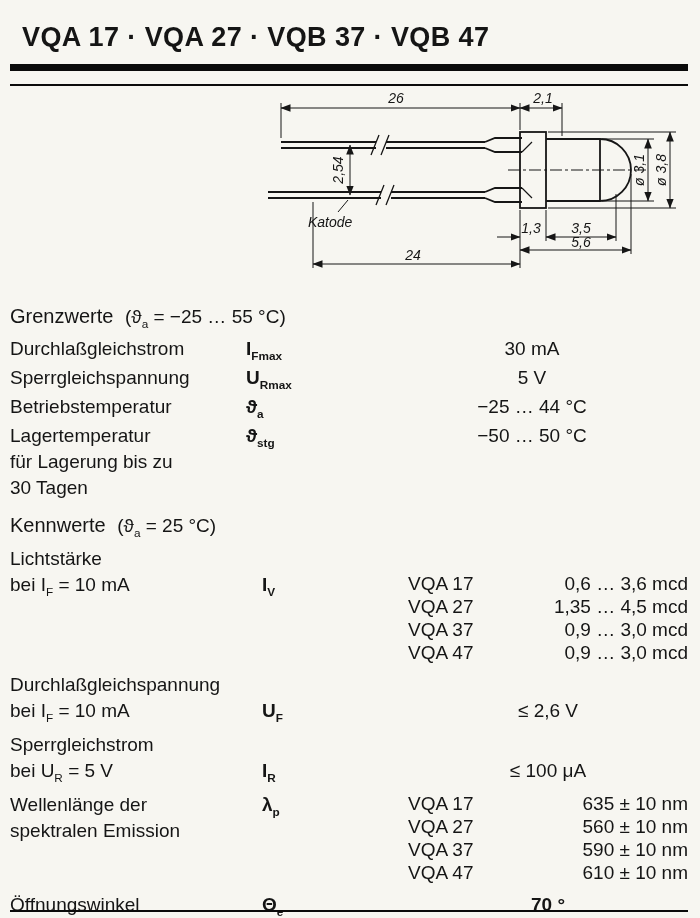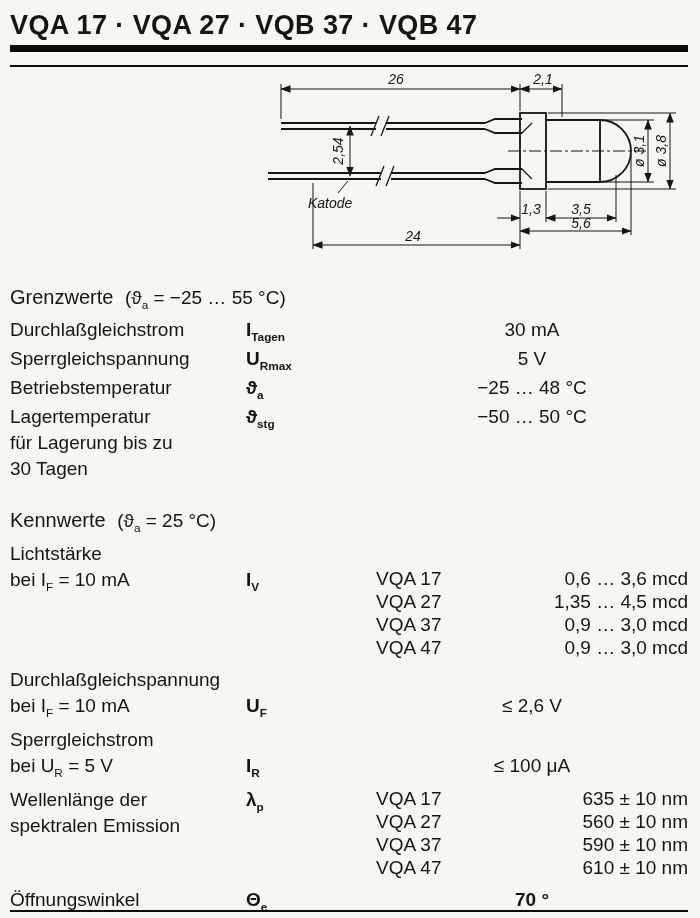--- a/index.html
+++ b/index.html
@@ -4,32 +4,32 @@
 <style>
   html,body{margin:0;padding:0;}
   body{
     width:700px;height:918px;
     background:#f7f6f1;
     font-family:"Liberation Sans",sans-serif;
     color:#151515;
     -webkit-font-smoothing:antialiased;
   }
   .page{position:relative;width:700px;height:918px;padding:10px 12px 0 10px;box-sizing:border-box;overflow:hidden;}
-  .title{font-size:27px;font-weight:bold;letter-spacing:.4px;margin:0;line-height:30px;}
+  .title{font-size:27px;font-weight:bold;letter-spacing:.4px;margin:12px;line-height:30px;}
   .rule-thick{height:7px;background:#0b0b0b;margin-top:5px;}
   .rule-thin{height:2px;background:#0b0b0b;margin-top:13px;}
   .drawing{position:relative;height:206px;margin-top:4px;}
   .drawing svg{position:absolute;right:-2px;top:0;}
   .sec-head{font-size:20px;margin:8px 0 0 0;font-weight:normal;line-height:25px;}
   .head-bold{font-weight:normal;}
   .cond{font-size:19px;margin-left:6px;text-align:center;}
   .section{font-size:19px;}
   .rows{margin-top:7px;}
   .row{display:grid;grid-template-columns:236px 130px 1fr;margin-top:3px;line-height:26px;align-items:start;}
-  .krow{margin-top:8px;}
+  .krow{margin-top:8px;gap:16px;}
   .sym{font-weight:bold;}
   sub{font-size:0.62em;line-height:0;}
   .val{text-align:center;white-space:nowrap;}
   .val-strong{font-weight:bold;}
   .variant{display:flex;justify-content:space-between;line-height:23px;}
   .pad1{padding-top:26px;}
   .bottom-rule{position:absolute;left:10px;right:12px;bottom:6px;height:2px;background:#0b0b0b;}
 </style>
 </head>
 <body>
@@ -109,50 +109,50 @@
 
   <section class="section">
     <h2 class="sec-head">
       <span class="head-bold">Grenzwerte</span>
       <span class="cond"><span>(</span><span>ϑ</span><sub>a</sub> <span>= −25 … 55 °C)</span></span>
     </h2>
 
     <div class="rows">
       <div class="row">
         <div class="lbl">Durchlaßgleichstrom</div>
-        <div class="sym"><span>I</span><sub>Tagen</sub></div>
+        <div class="sym"><span>I</span><sub>Fmax</sub></div>
         <div class="val">30 mA</div>
       </div>
 
       <div class="row">
         <div class="lbl">Sperrgleichspannung</div>
         <div class="sym"><span>U</span><sub>Rmax</sub></div>
         <div class="val">5 V</div>
       </div>
 
       <div class="row">
         <div class="lbl">Betriebstemperatur</div>
         <div class="sym"><span>ϑ</span><sub>a</sub></div>
-        <div class="val">−25 … 48 °C</div>
+        <div class="val">−25 … 44 °C</div>
       </div>
 
       <div class="row">
         <div class="lbl">
           <div>Lagertemperatur</div>
           <div>für Lagerung bis zu</div>
           <div>30 Tagen</div>
         </div>
         <div class="sym"><span>ϑ</span><sub>stg</sub></div>
         <div class="val">−50 … 50 °C</div>
       </div>
     </div>
   </section>
 
   <section class="section">
-    <h2 class="sec-head" style="margin-top:26px">
+    <h2 class="sec-head" style="margin-top:12px">
       <span class="head-bold">Kennwerte</span>
       <span class="cond"><span>(</span><span>ϑ</span><sub>a</sub> <span>= 25 °C)</span></span>
     </h2>
 
     <div class="row krow">
       <div class="lbl">
         <div>Lichtstärke</div>
         <div><span>bei I</span><sub>F</sub><span> = 10 mA</span></div>
       </div>
       <div class="sym pad1"><span>I</span><sub>V</sub></div>

